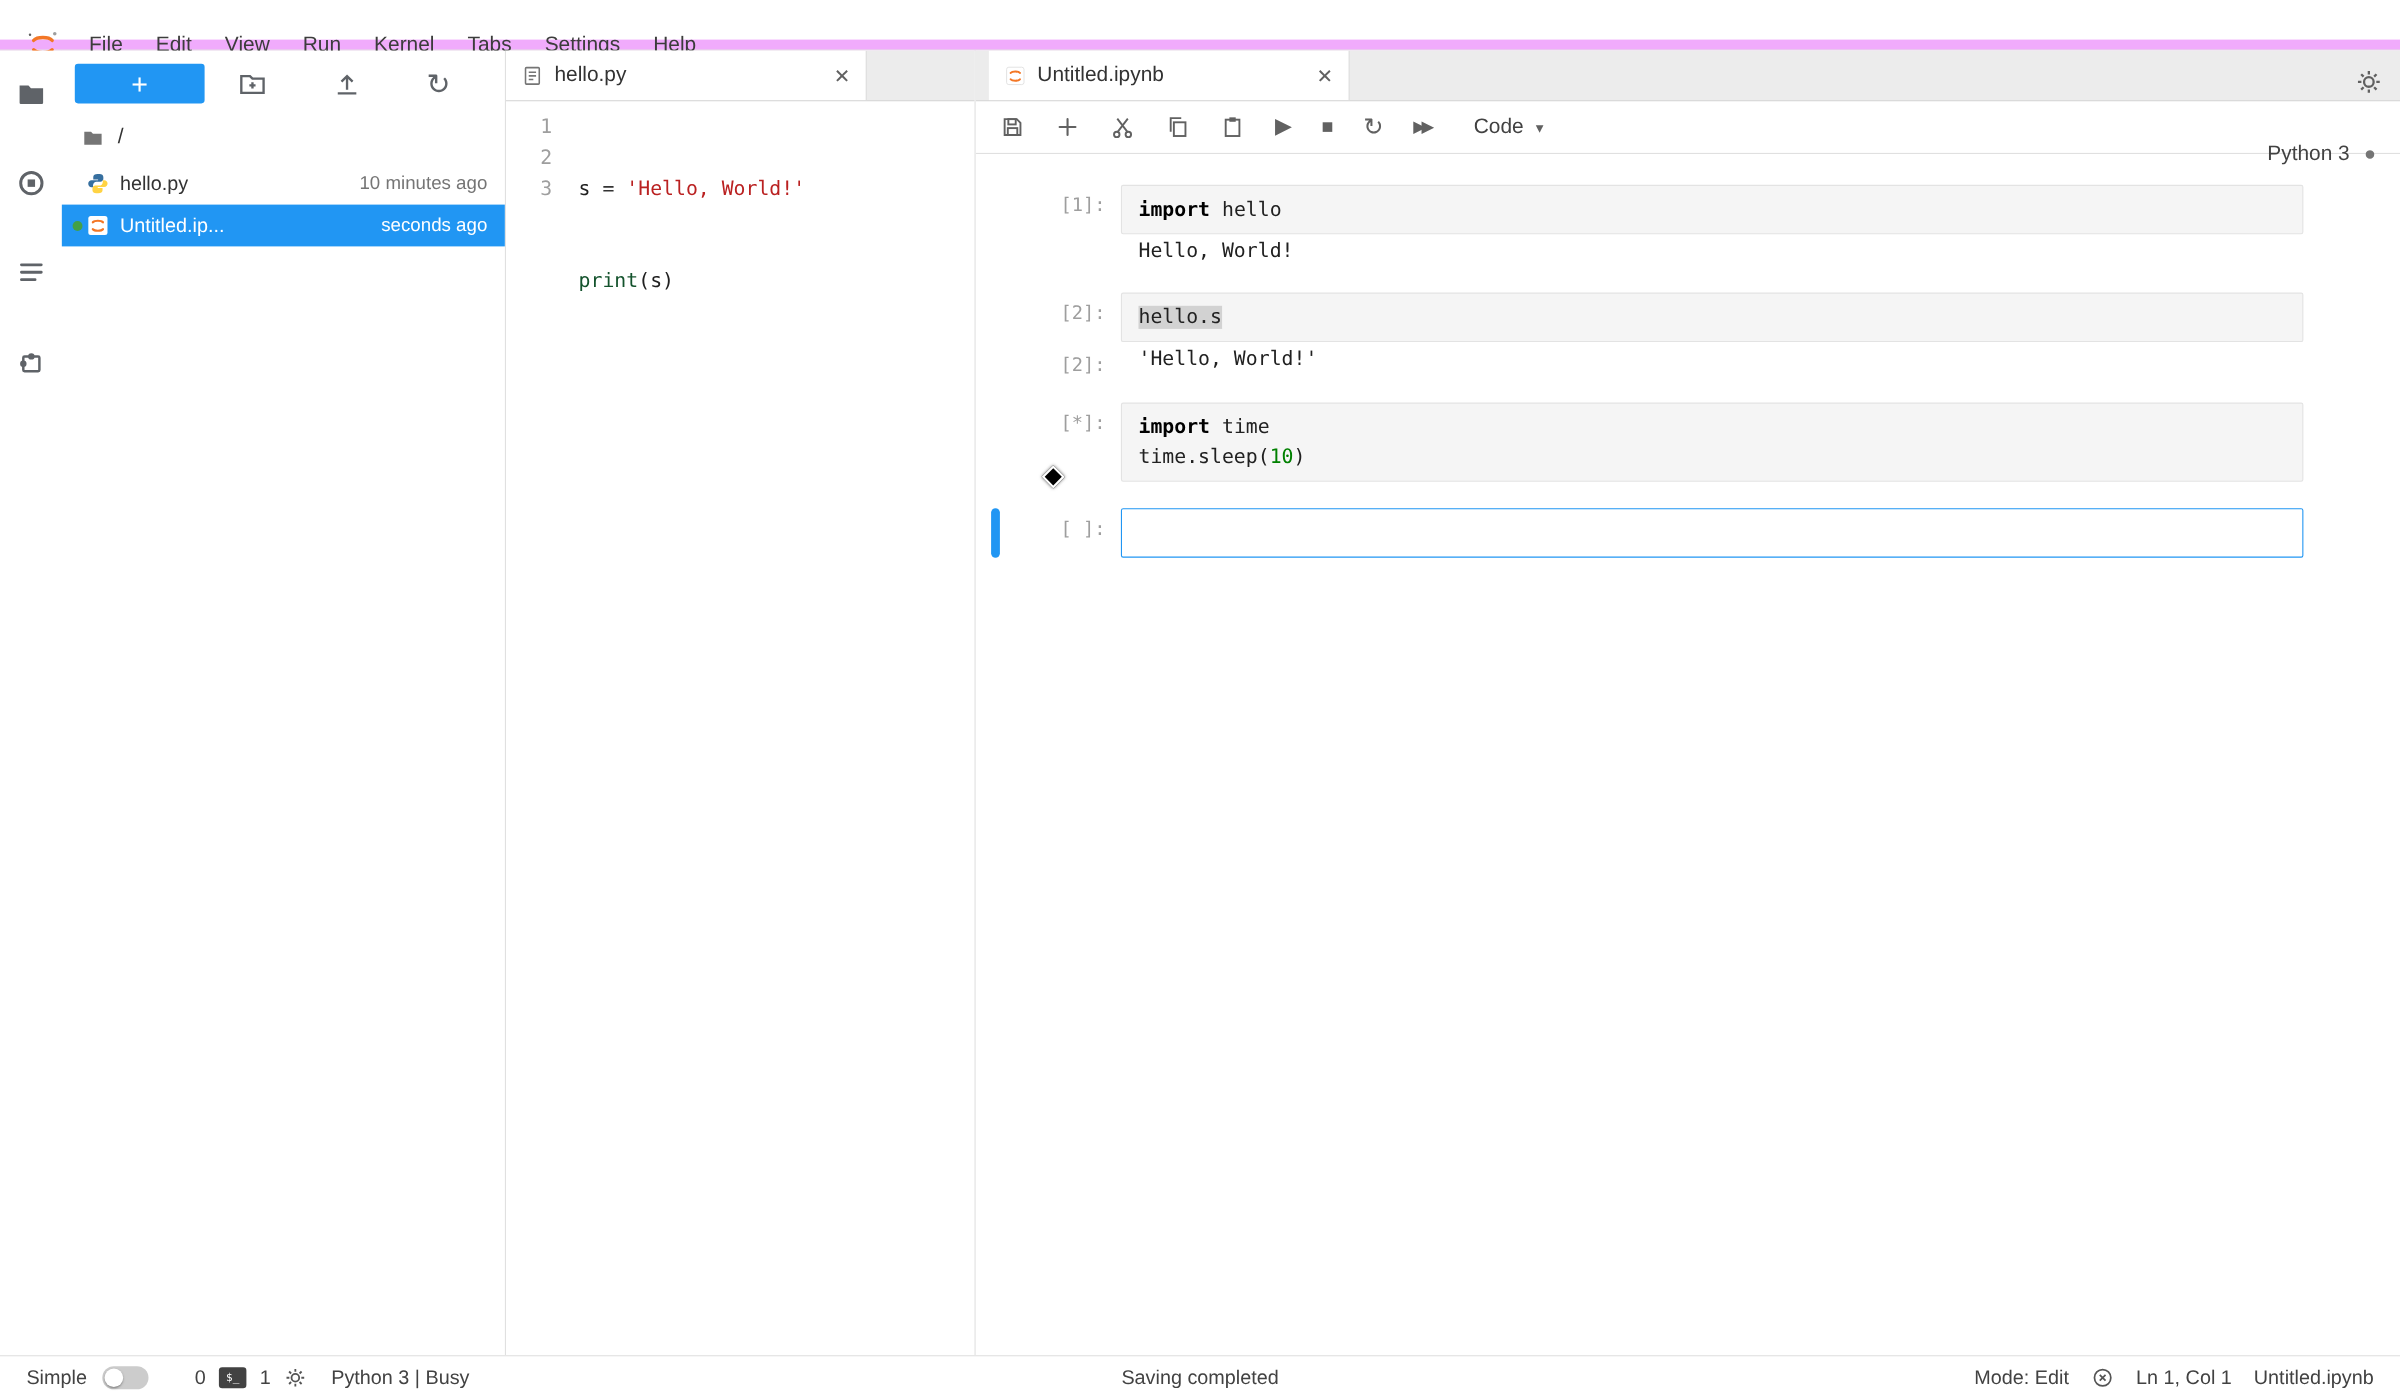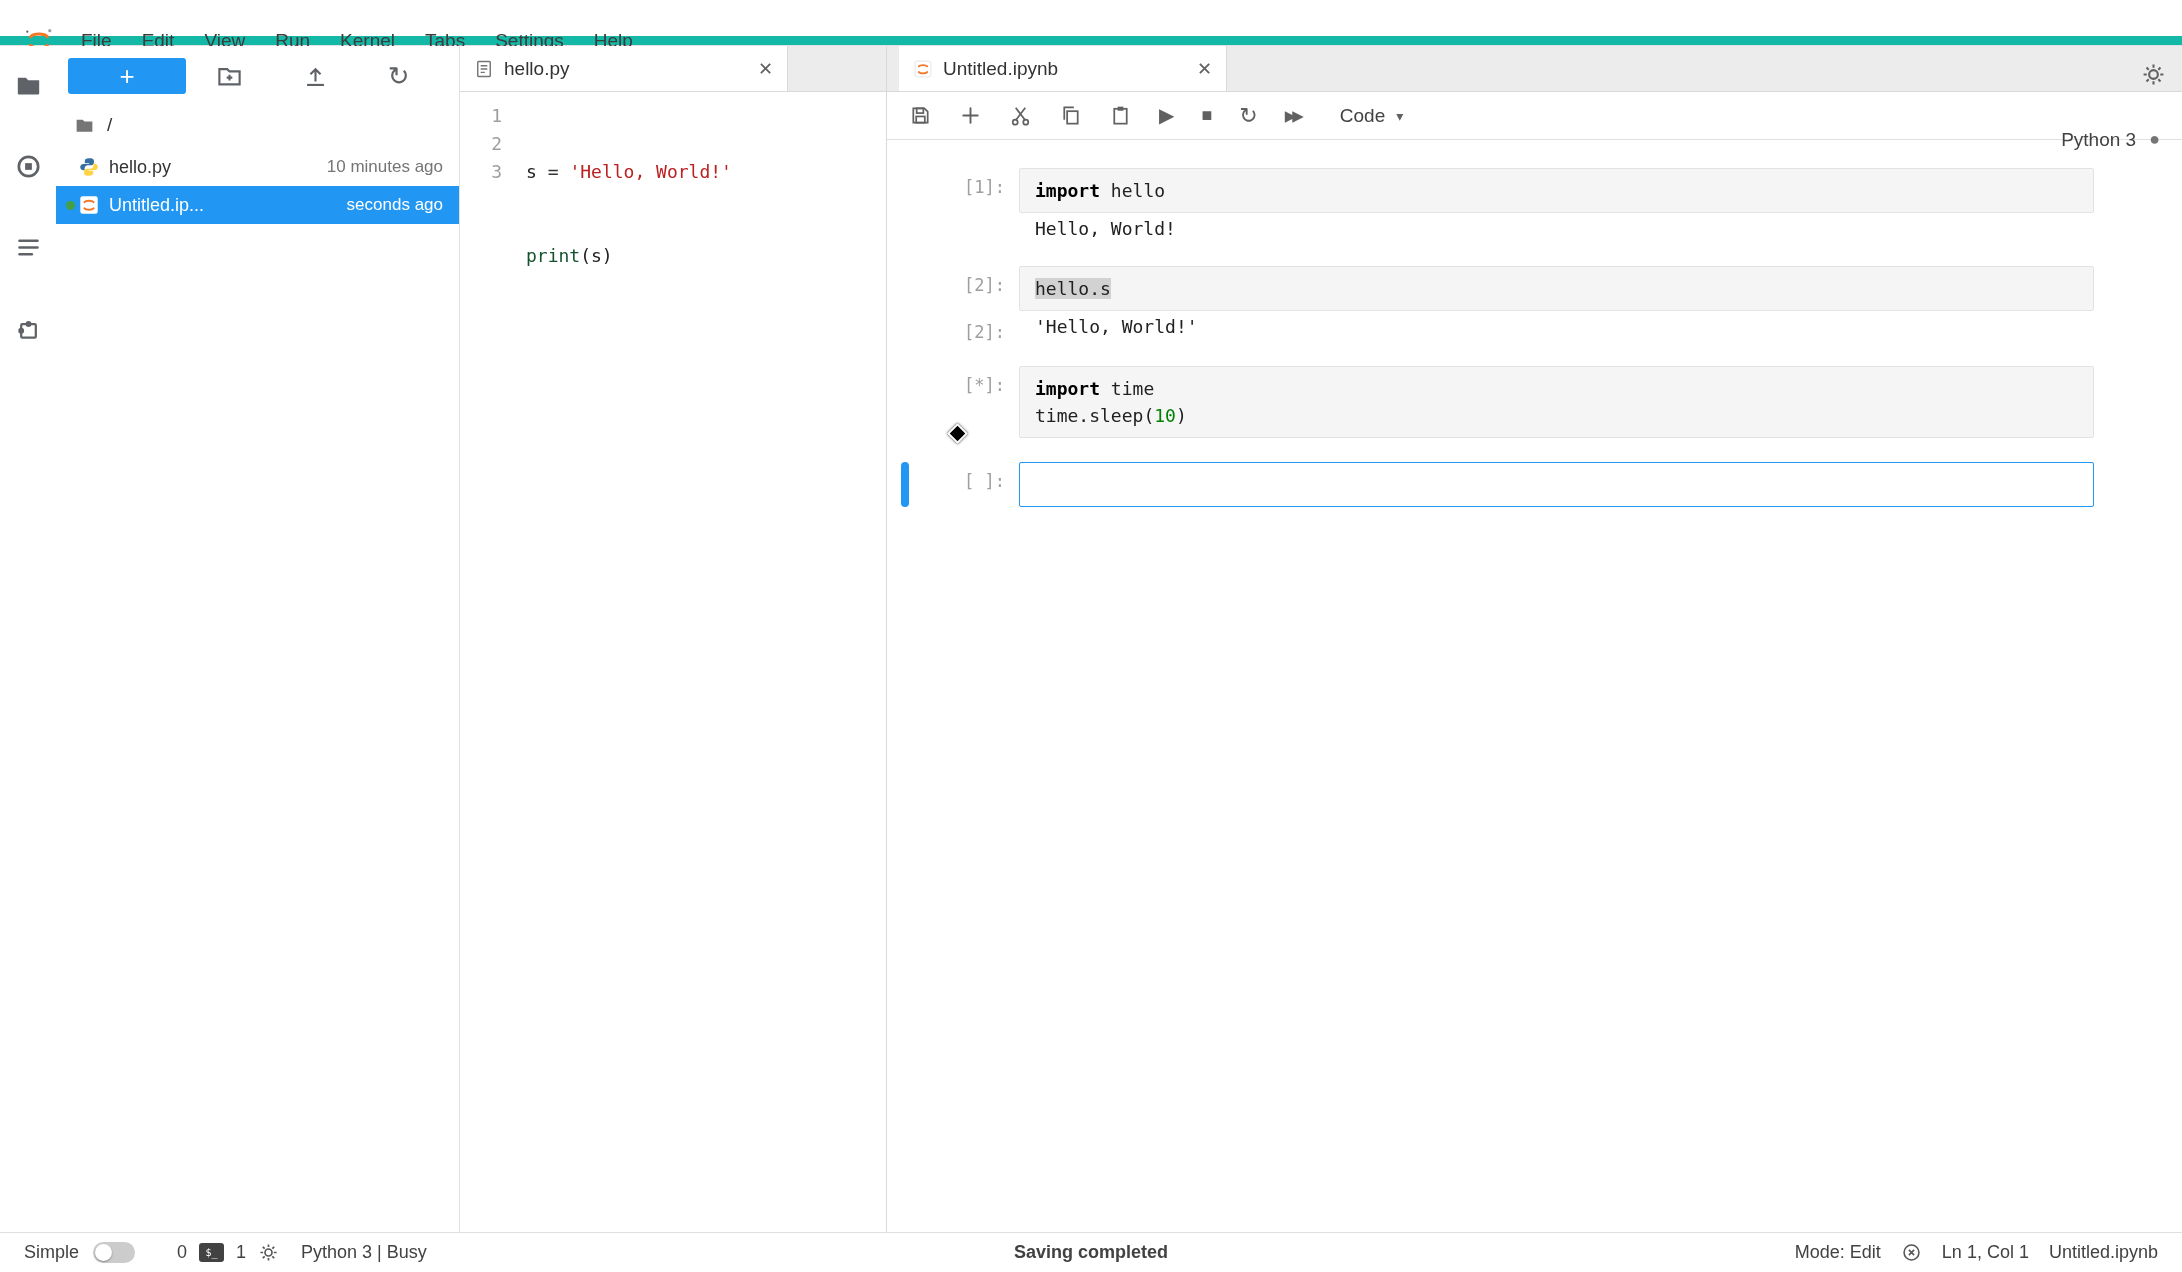--- a/index.html
+++ b/index.html
@@ -7,21 +7,21 @@
   body {
     font-family: "Liberation Sans", sans-serif;
     color: #333; background: #fff; overflow: hidden; position: relative;
   }
   #app { display: grid; width: 100%; height: 100%;
     grid-template-columns: 56px 404px 427px 1fr;
     grid-template-rows: 46px 1fr 40px; }
 
   
   #menubar { grid-column: 1/-1; display: flex; align-items: center;
-    border-bottom: 1px solid #e1e1e1; padding-left: 10px; background: #14b8a6; margin-top: 36px; }
+    border-bottom: 1px solid #e1e1e1; padding-left: 10px; background: #f0abfc; margin-top: 36px; }
   #logo { width: 34px; height: 30px; margin: 0 10px 0 12px; flex: 0 0 auto; }
   .menu-item { padding: 0 15px; font-size: 19px; color: #3c3c3c; cursor: default; }
 
   
   #activitybar { display: flex; flex-direction: column; align-items: center;
     padding-top: 26px; gap: 54px; background: #fff; }
   .act-icon { width: 27px; height: 27px; }
 
   
   #filebrowser { border-right: 1px solid #e0e0e0; display: flex; flex-direction: column;
@@ -111,21 +111,21 @@
   .toggle { width: 42px; height: 21px; border-radius: 11px; background: #ccc;
     margin-left: 14px; position: relative; }
   .knob { position: absolute; left: 2px; top: 2px; width: 17px; height: 17px;
     border-radius: 50%; background: #fff; box-shadow: 0 1px 2px rgba(0,0,0,.35); }
   .gap-lg { margin-left: 42px; }
   .gap-md { margin-left: 22px; }
   .term-icon { width: 25px; height: 19px; background: #424242; border-radius: 3px; color: #fff;
     font-size: 10px; display: flex; align-items: center; justify-content: center;
     font-family: "DejaVu Sans Mono", monospace; margin: 0 12px; }
   .sb-kernel-icon { width: 21px; height: 21px; margin-left: 12px; }
-  .sb-center { position: absolute; left: 50%; transform: translateX(-50%); font-weight: bold; }
+  .sb-center { position: absolute; left: 50%; transform: translateX(-50%); }
   .sb-right { margin-left: auto; display: flex; align-items: center; gap: 20px; }
   .sb-circle-icon { width: 21px; height: 21px; }
 
   
   #gear-top { position: absolute; top: 62px; right: 16px; width: 25px; height: 25px; }
   #mouse-cursor { position: absolute; left: 950px; top: 426px; width: 15px; height: 15px;
     background: #000; border: 2px solid #fff; transform: rotate(45deg);
     box-shadow: 0 0 3px rgba(0,0,0,.6); }
 </style>
 </head>

